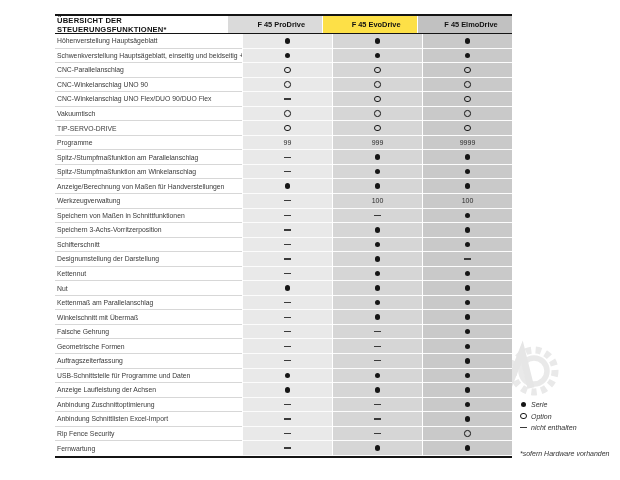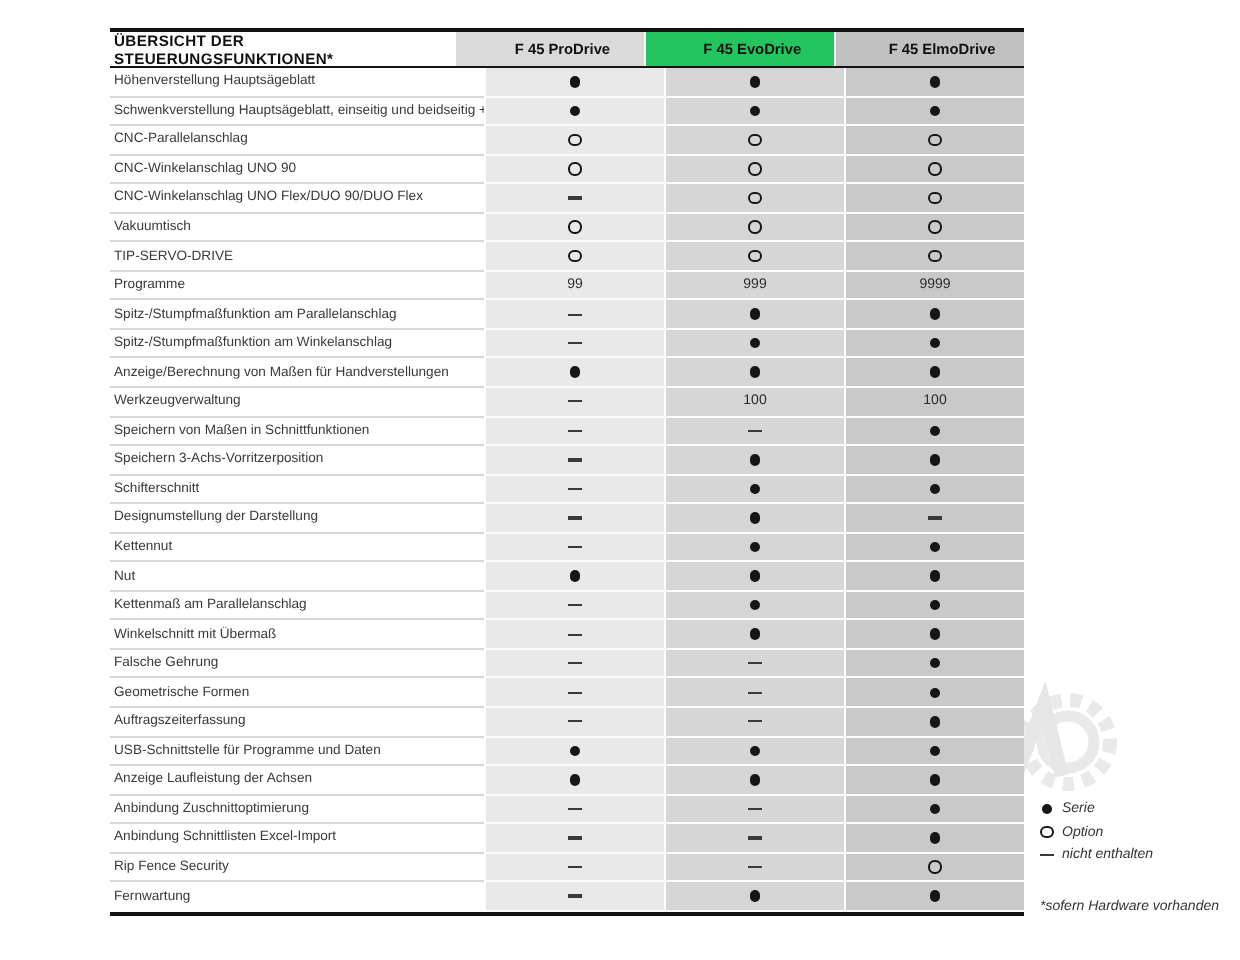--- a/index.html
+++ b/index.html
@@ -15,21 +15,21 @@
     border-top:2px solid #141414;border-bottom:2px solid #141414;background:#fff;
   }
   .thead{display:flex;height:17px;border-bottom:1.5px solid #141414;}
   .th-label{
     width:187px;display:flex;align-items:center;
     font-size:7.6px;font-weight:bold;color:#111;letter-spacing:.2px;padding-left:2px;box-sizing:border-box;
   }
   .hc{width:89px;margin-left:1px;display:flex;align-items:center;justify-content:center;
       font-size:7.4px;font-weight:bold;color:#111;padding-left:12px;}
   .hc0{background:#dadada;}
-  .hc1{background:#22c55e;}
+  .hc1{background:#fde047;}
   .hc2{background:#c1c1c1;text-align:center;}
   .tbody{display:block;}
   .row{display:flex;height:14.55px;}
   .row .label{
     width:187px;display:flex;align-items:center;font-size:6.8px;color:#3a3a3a;
     border-bottom:1px solid #d7d7d7;box-sizing:border-box;padding-left:2px;
     white-space:nowrap;overflow:hidden;
   }
   .row:last-child .label{border-bottom:none;}
   .cell{

